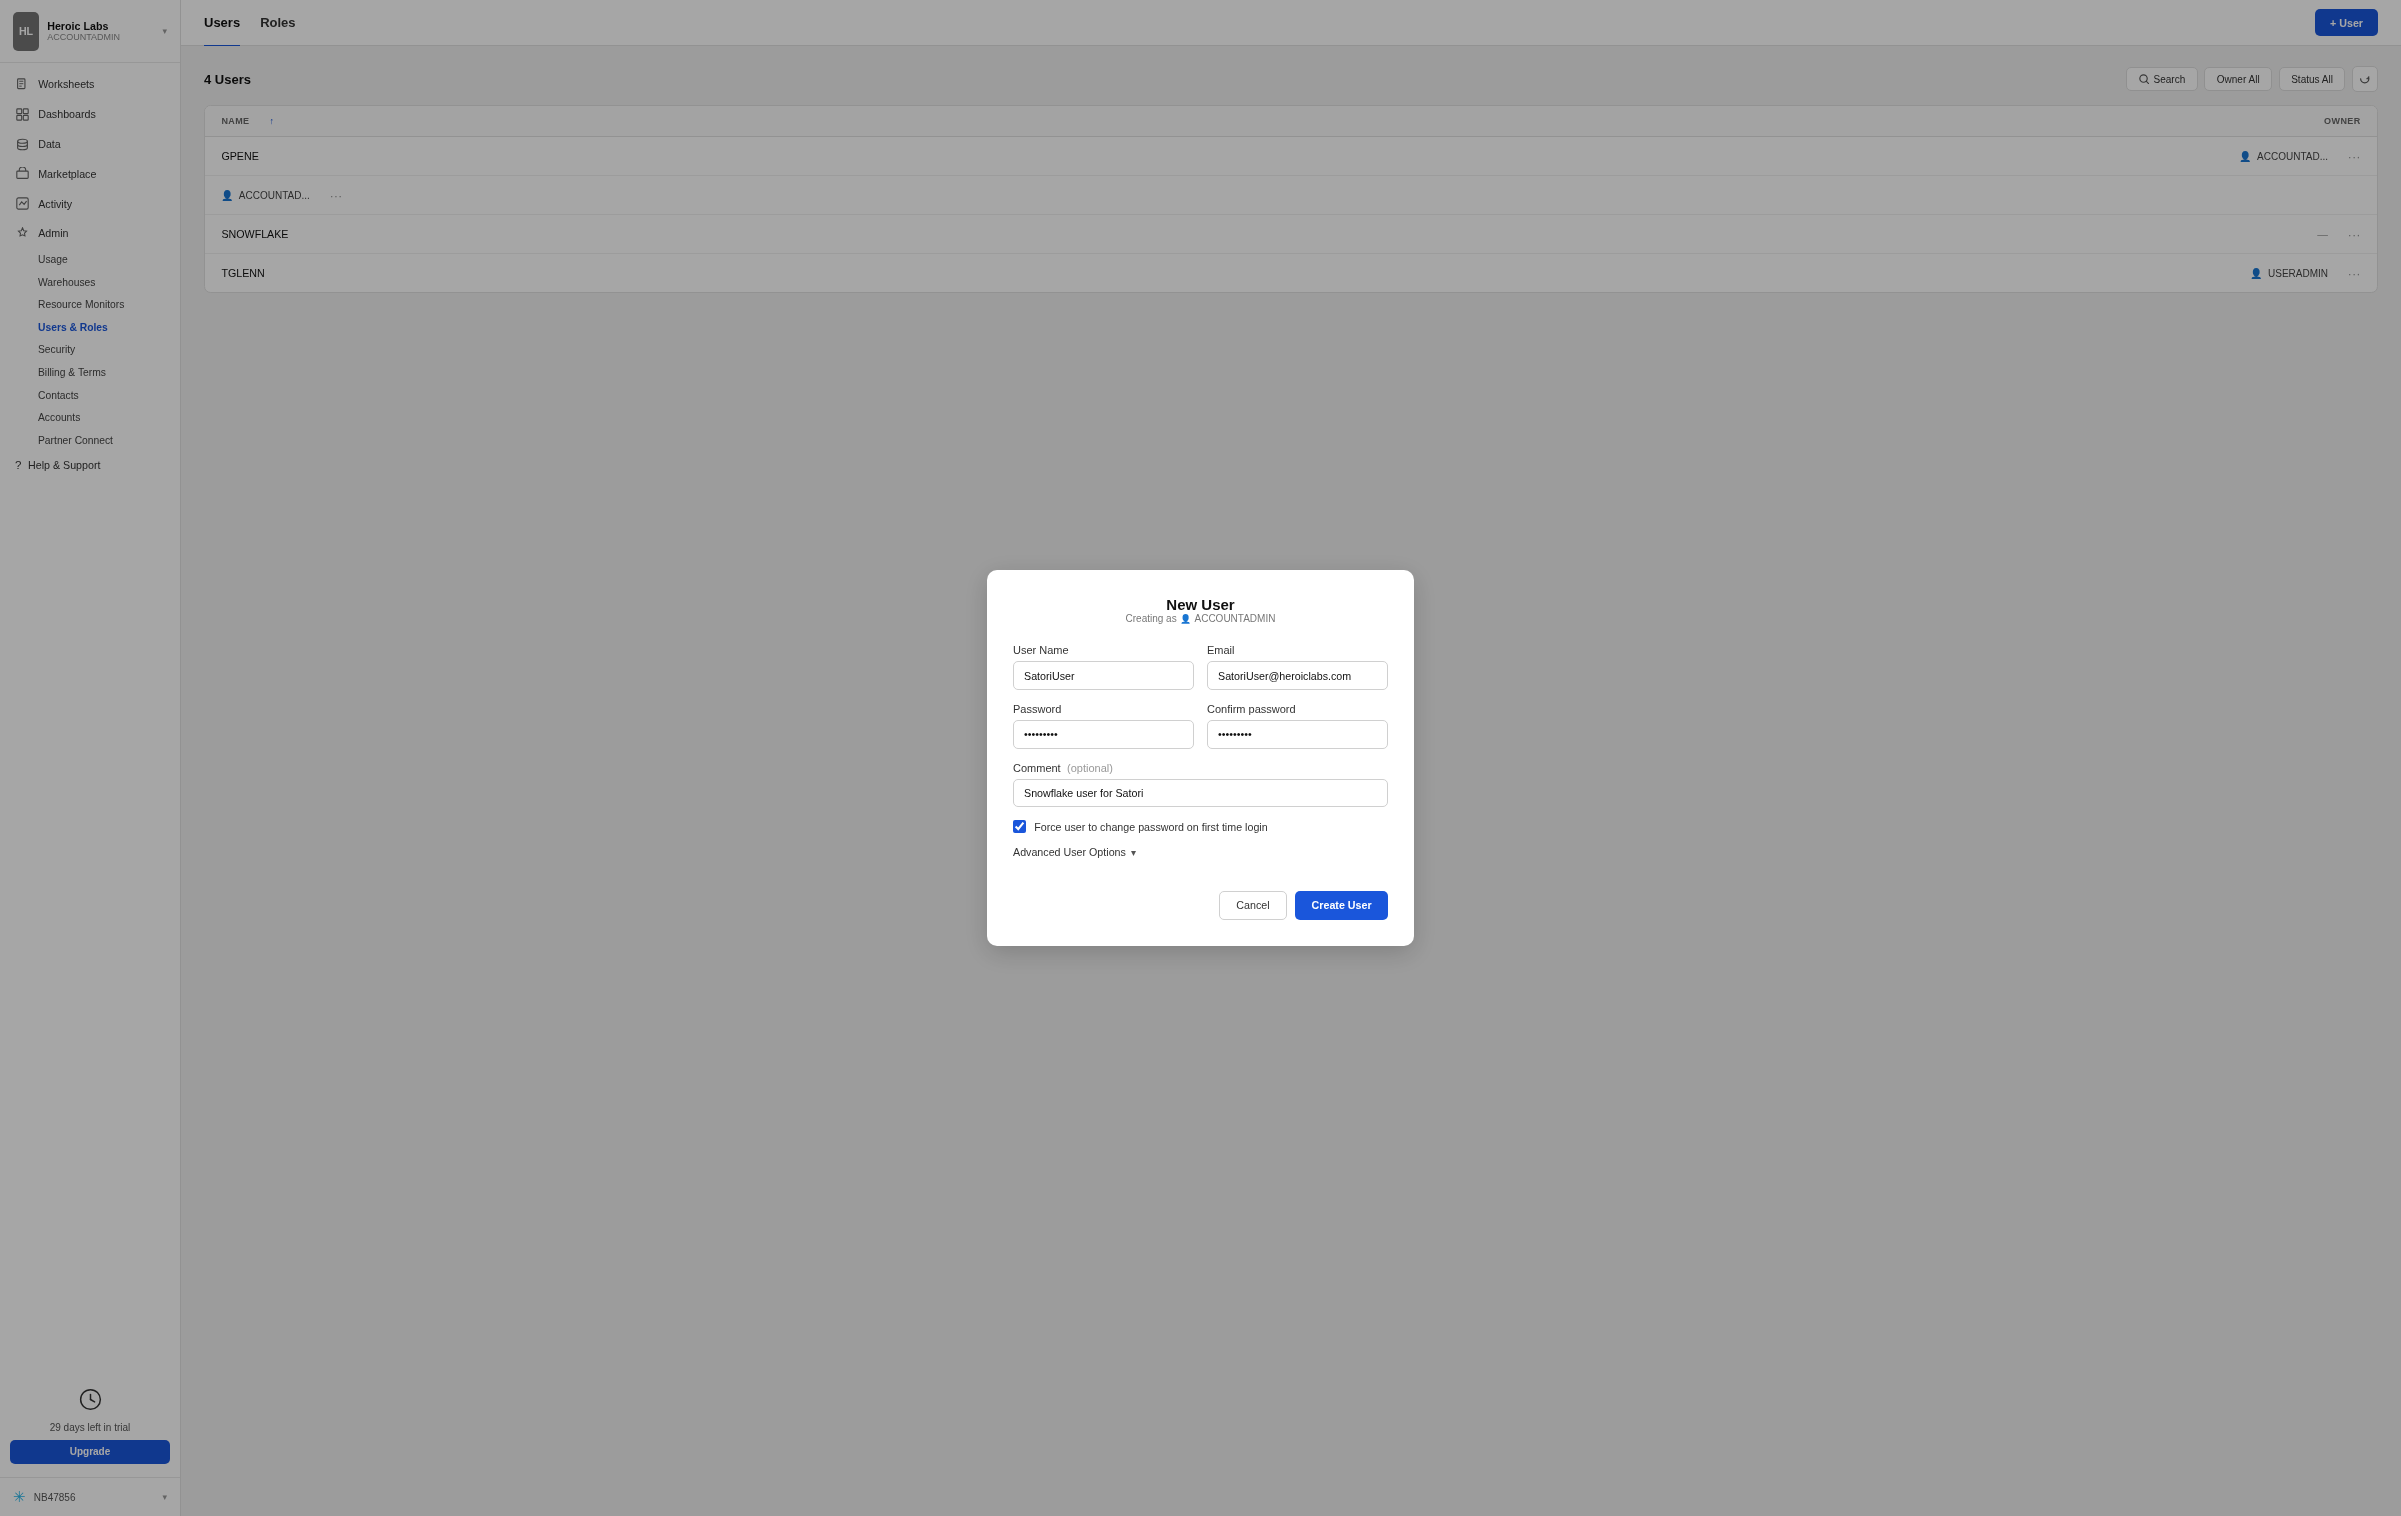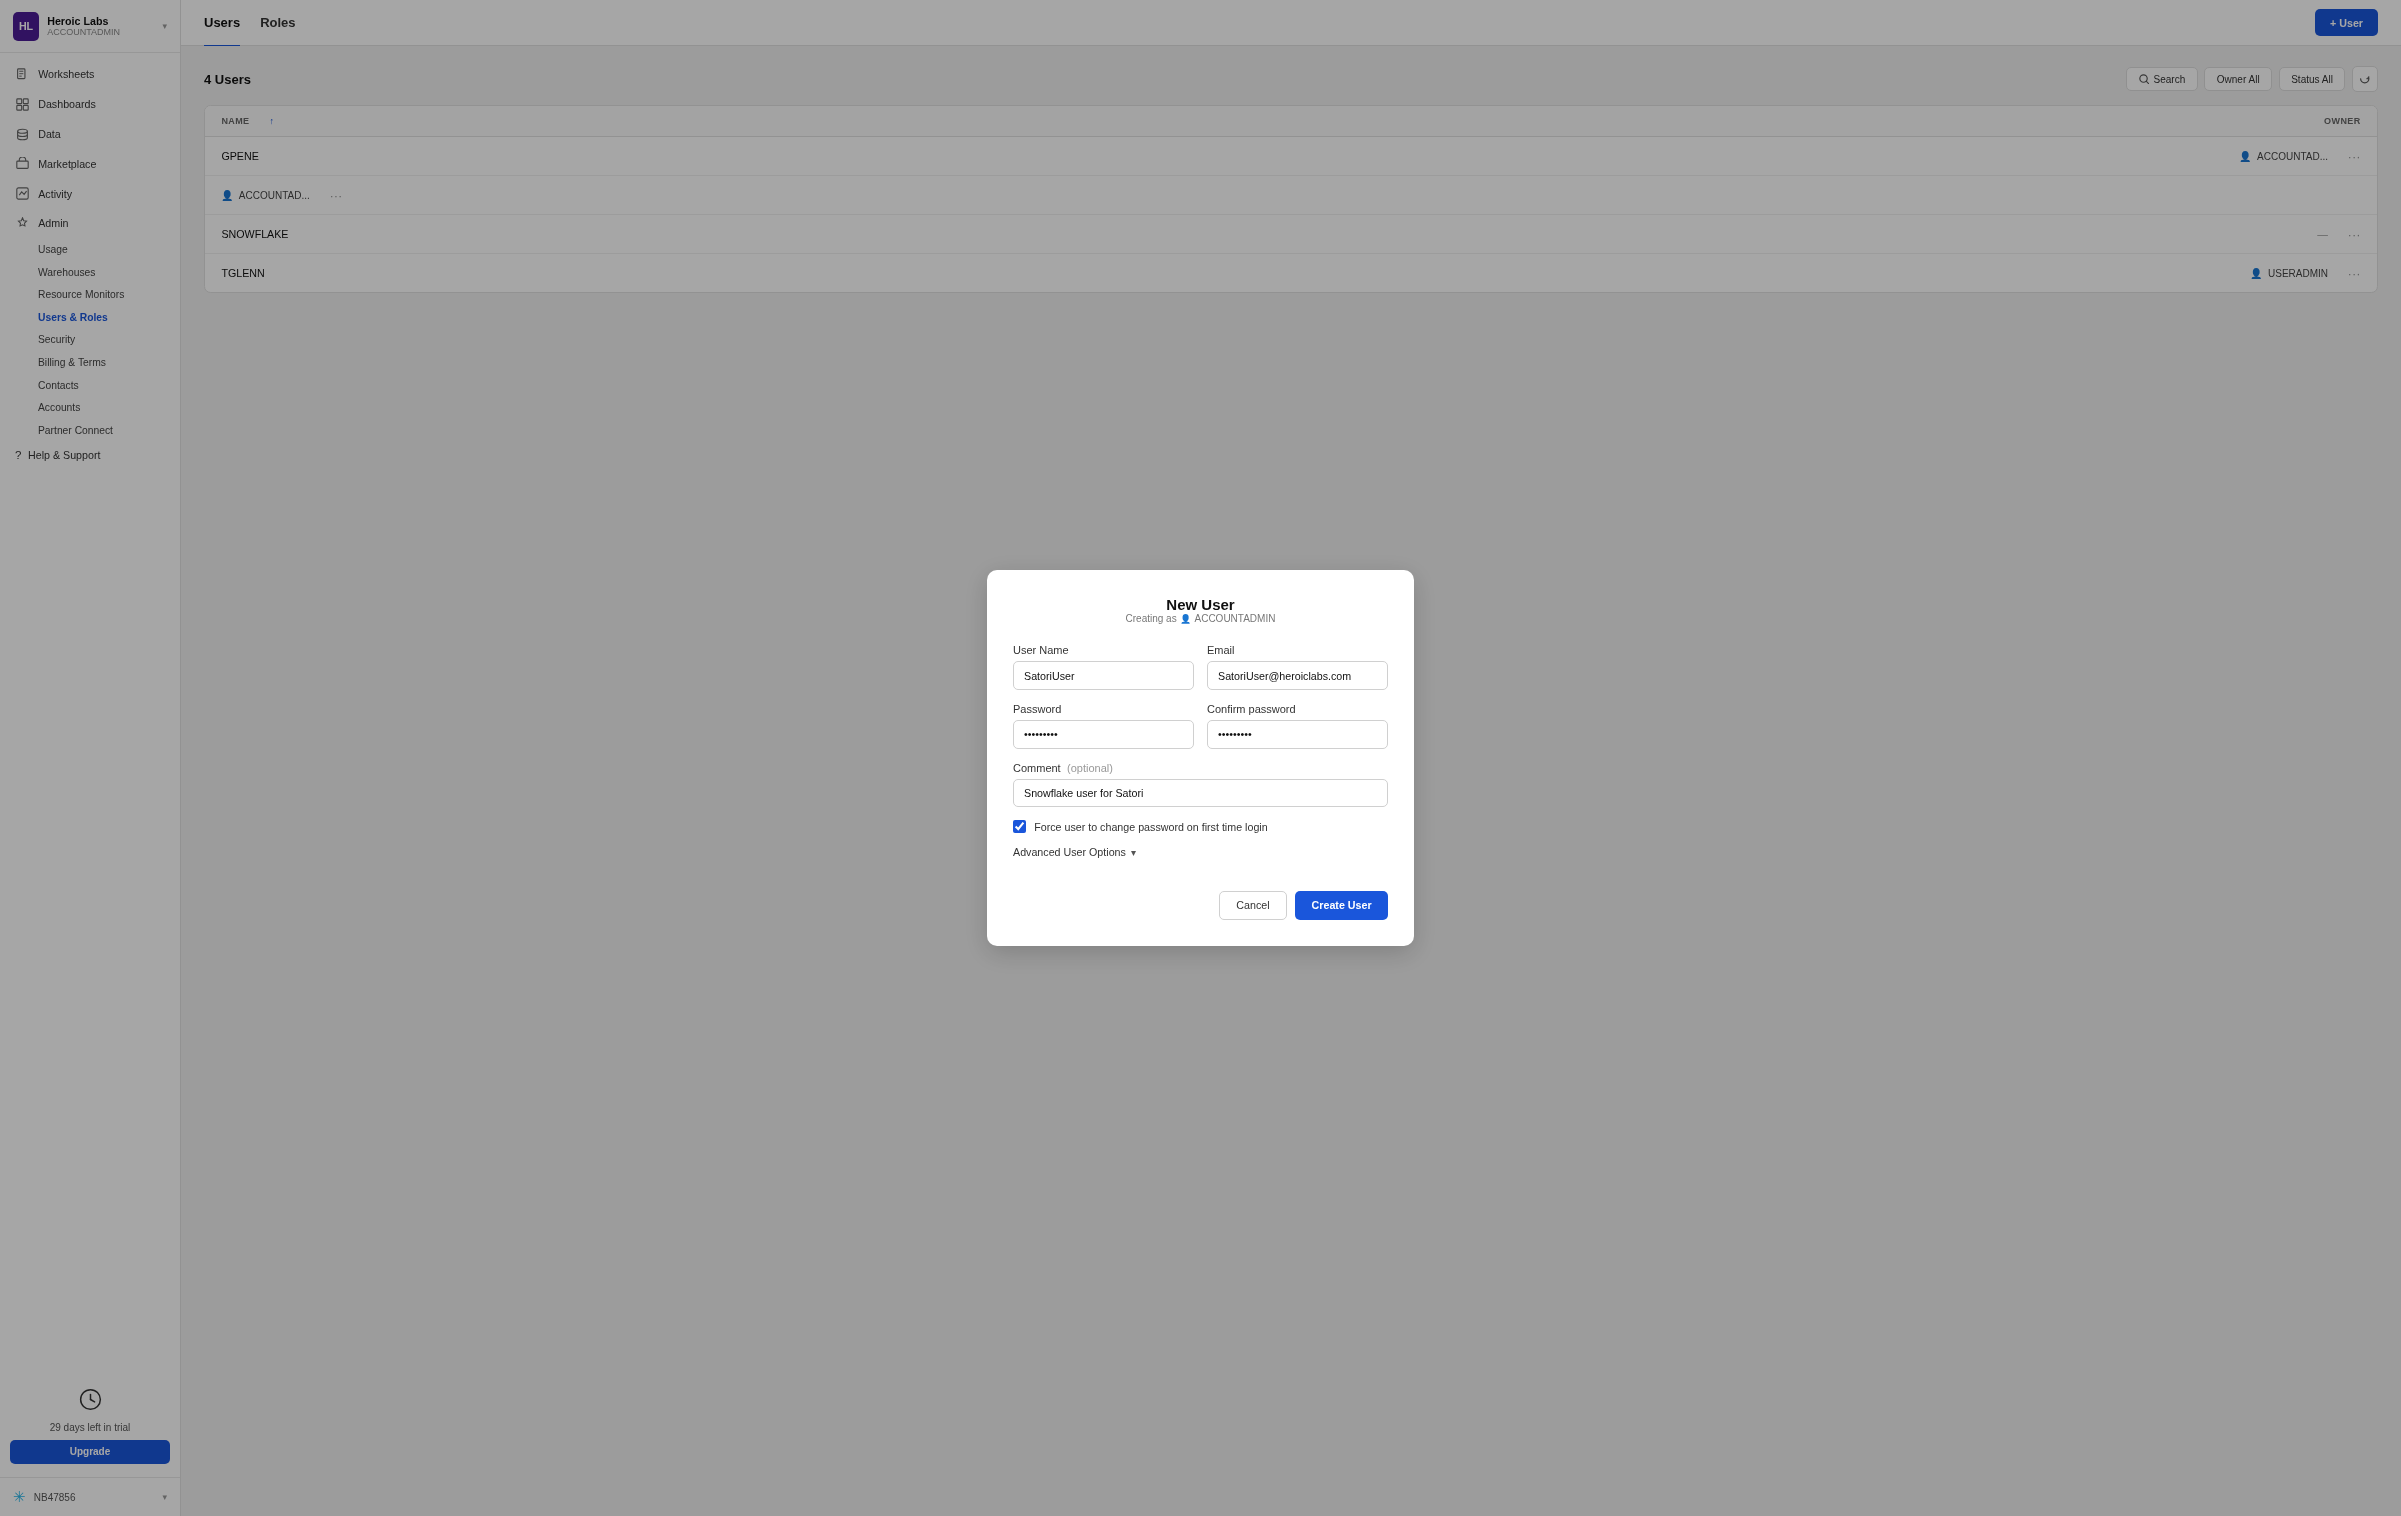--- a/index.html
+++ b/index.html
@@ -18,22 +18,22 @@
     }
     .sidebar-header {
       display: flex;
       align-items: center;
       padding: 11.5px 13px;
       border-bottom: 0.8px solid #e8e8e8;
       gap: 8.2px;
       cursor: pointer;
     }
     .sidebar-avatar {
-      width: 26px; height: 29px;
-      background: #4c1d95;
+      width: 26px; height: 39px;
+      background: #737373;
       border-radius: 5px;
       display: flex; align-items: center; justify-content: center;
       color: #fff; font-weight: 700; font-size: 10.7px;
     }
     .sidebar-org { display: flex; flex-direction: column; }
     .sidebar-org-name { font-weight: 600; font-size: 10.7px; color: #111; }
     .sidebar-org-role { font-size: 9px; color: #888; }
     .sidebar-chevron { margin-left: auto; color: #999; font-size: 9px; }
 
     .sidebar-nav { padding: 6.6px 0; flex: 1; }

